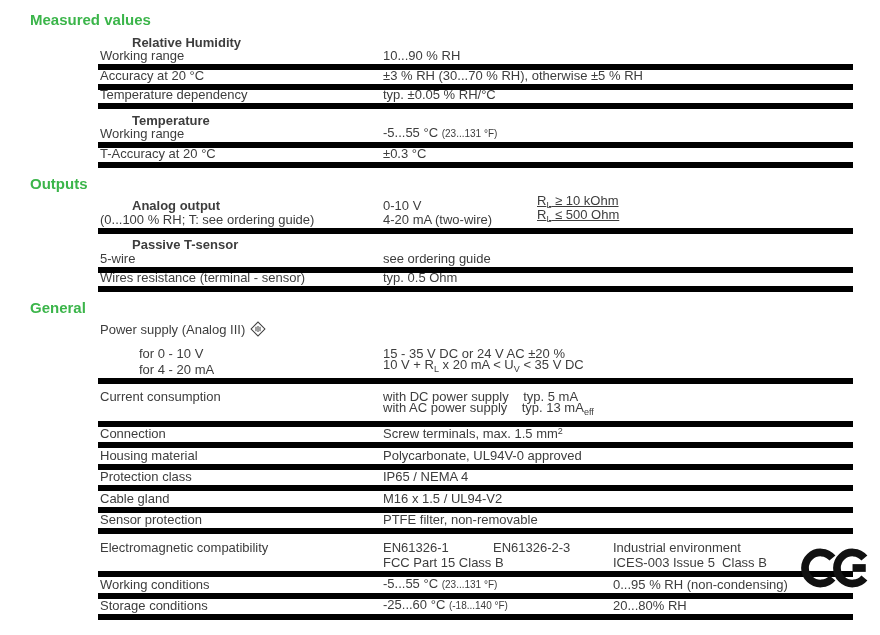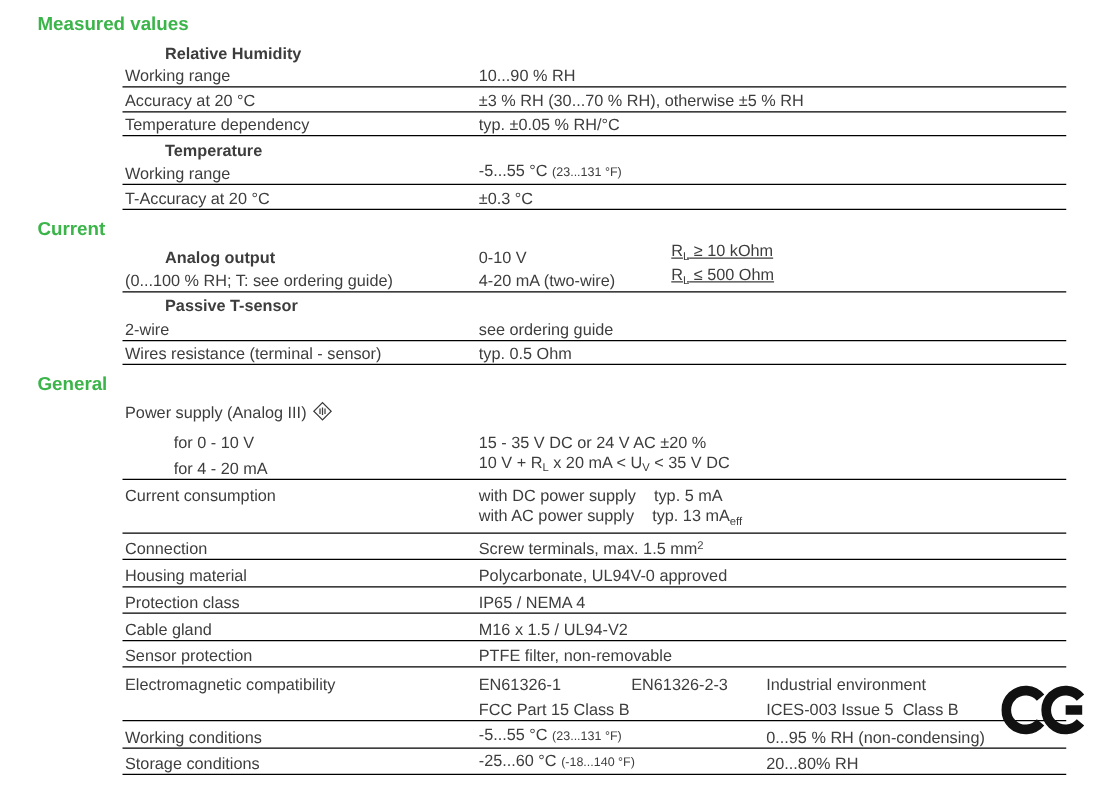--- a/index.html
+++ b/index.html
@@ -20,34 +20,34 @@
   }
   .rows{}
   .row{
     position:relative;
     margin-left:98px;
     width:755px;
     box-sizing:border-box;
   }
   .rows-a .row{height:19.5px;}
   .rows-b .row{height:21.5px;}
-  .row.underlined{border-bottom:1px solid #000000;}
+  .row.underlined{border-bottom:6px solid #000000;}
   .cell{
     position:absolute;
     bottom:1px;
     left:2px;
     font-size:13px;
     line-height:15px;
     white-space:pre;
     color:#3d3d3d;
   }
   .cell.bold{font-weight:bold;padding-left:32px;}
   .cell.indent{left:41px;}
   .col2{left:285px;}
-  .col2b{left:407px;}
+  .col2b{left:395px;}
   .col3n{left:439px;text-decoration:underline;}
   .col3f{left:515px;}
   .seg-small{font-size:10px;text-align:center;}
   .seg-sub{font-size:9px;vertical-align:-3px;}
   .seg-sup{font-size:9px;vertical-align:4px;}
   .class3-icon{display:inline-block;vertical-align:-3px;margin-left:5px;}
   .ce-mark{position:absolute;left:801px;top:547px;}
 </style>
 </head>
 <body>
@@ -76,37 +76,37 @@
         </div>
         <div class="row underlined">
           <span class="cell label"><span>Working range</span></span>
           <span class="cell col2"><span>-5...55 °C </span><span class="seg-small">(23...131 °F)</span></span>
         </div>
         <div class="row underlined">
           <span class="cell label"><span>T-Accuracy at 20 °C</span></span>
           <span class="cell col2"><span>±0.3 °C</span></span>
         </div>
       </div>
-      <div class="section-title">Current</div>
+      <div class="section-title">Outputs</div>
       <div class="rows rows-a">
         <div class="row">
           <span class="cell label bold"><span>Analog output</span></span>
           <span class="cell col2"><span>0-10 V</span></span>
           <span class="cell col3n"><span>R</span><span class="seg-sub">L</span><span> ≥ 10 kOhm</span></span>
         </div>
         <div class="row underlined">
           <span class="cell label"><span>(0...100 % RH; T: see ordering guide)</span></span>
           <span class="cell col2"><span>4-20 mA (two-wire)</span></span>
           <span class="cell col3n"><span>R</span><span class="seg-sub">L</span><span> ≤ 500 Ohm</span></span>
         </div>
         <div class="row">
           <span class="cell label bold"><span>Passive T-sensor</span></span>
         </div>
         <div class="row underlined">
-          <span class="cell label"><span>2-wire</span></span>
+          <span class="cell label"><span>5-wire</span></span>
           <span class="cell col2"><span>see ordering guide</span></span>
         </div>
         <div class="row underlined">
           <span class="cell label"><span>Wires resistance (terminal - sensor)</span></span>
           <span class="cell col2"><span>typ. 0.5 Ohm</span></span>
         </div>
       </div>
       <div class="section-title">General</div>
       <div class="rows rows-b">
         <div class="row">

